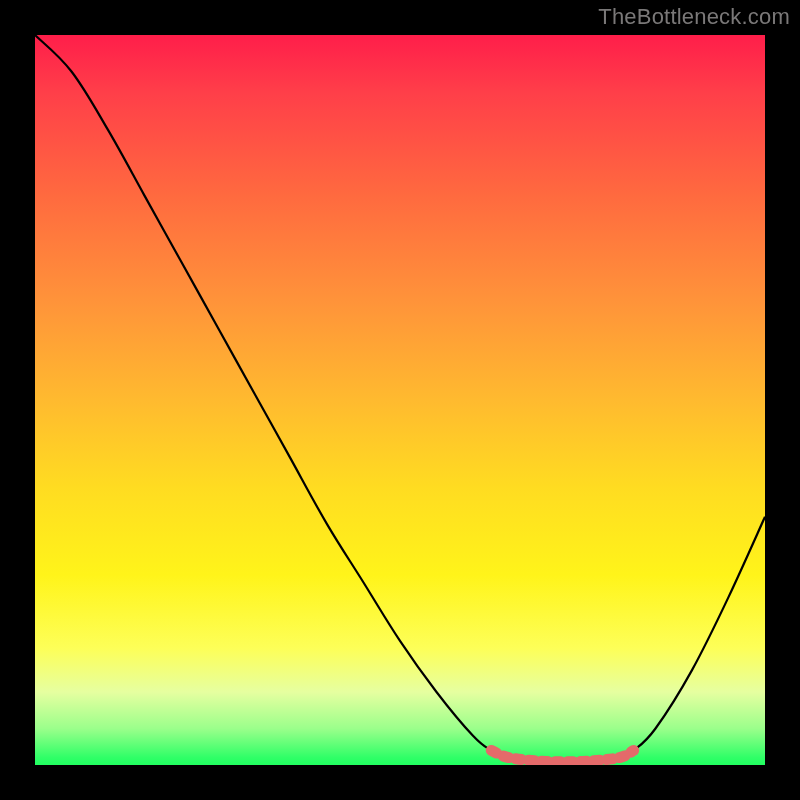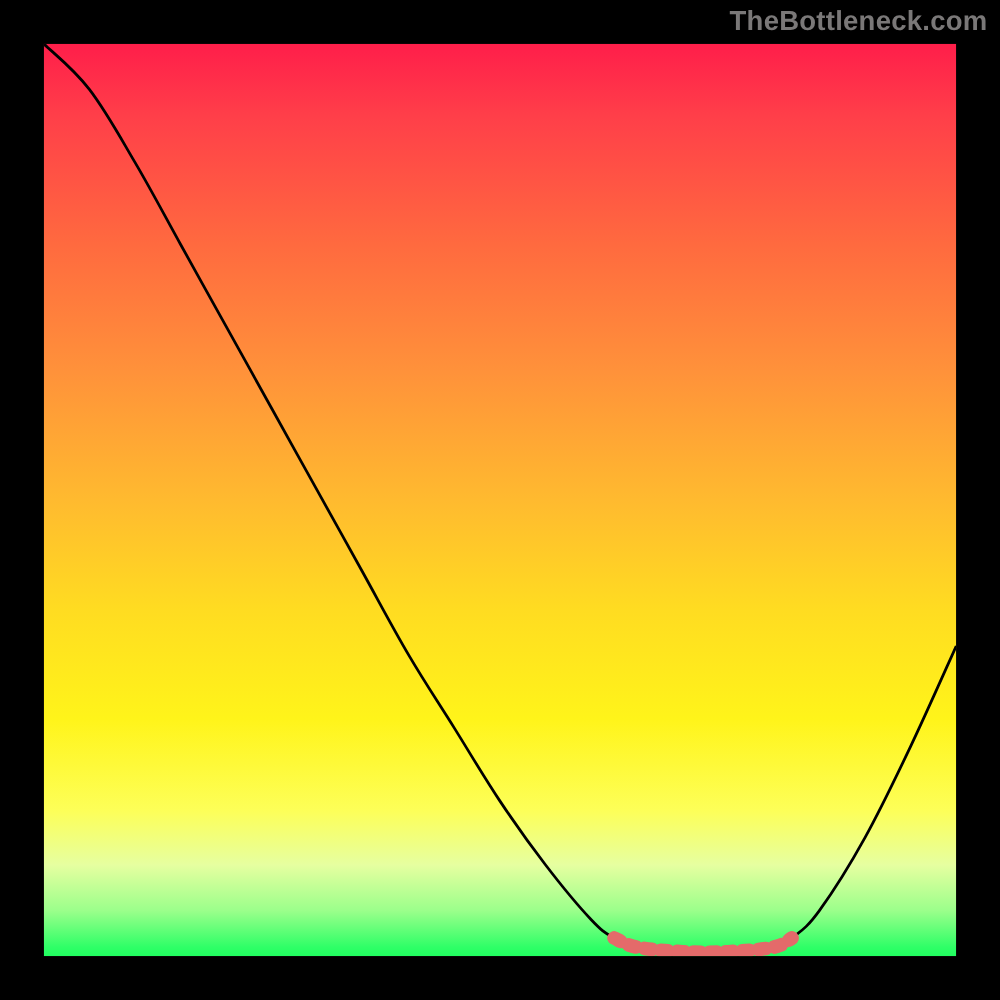--- a/index.html
+++ b/index.html
@@ -17,21 +17,21 @@
     left: 0;
     width: 800px;
     height: 800px;
     background: #000;
   }
   .watermark {
     position: absolute;
     top: 4px;
     right: 10px;
     font-size: 22px;
-    font-weight: 700;
+    font-weight: 400;
     color: #7a7878;
     letter-spacing: 0.2px;
   }
   .plot-area {
     position: absolute;
     left: 35px;
     top: 35px;
     width: 730px;
     height: 730px;
     overflow: hidden;

